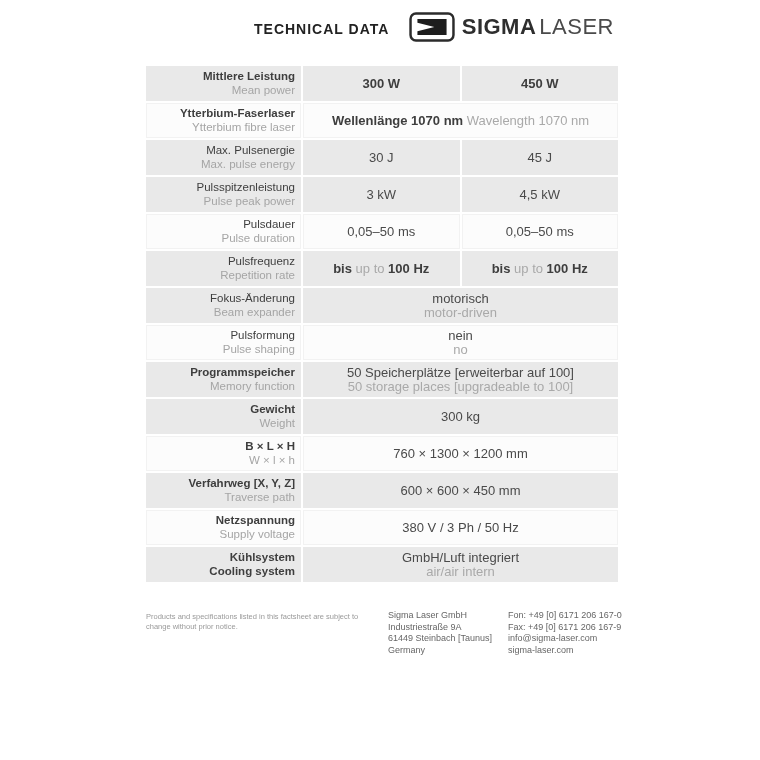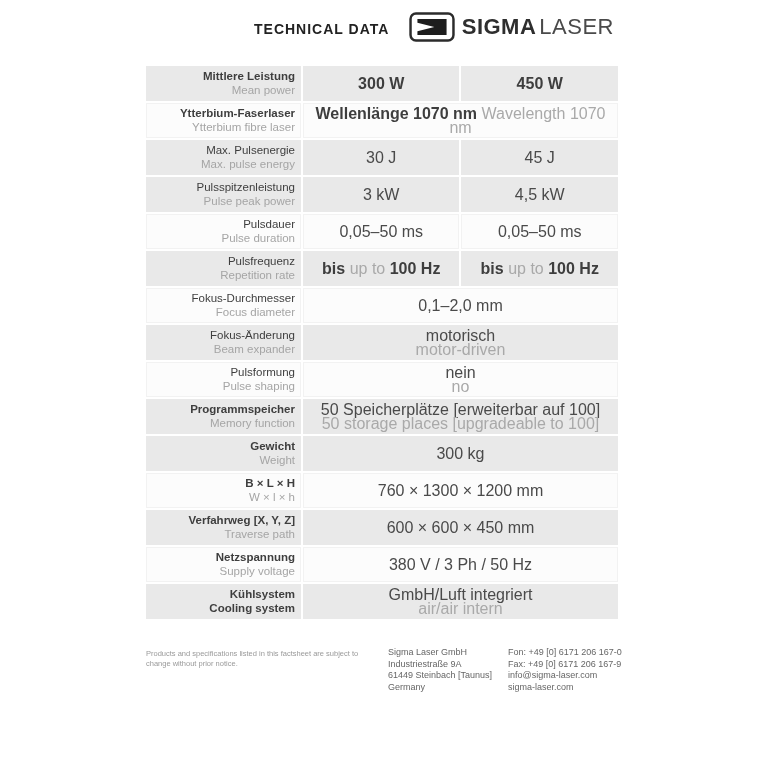--- a/index.html
+++ b/index.html
@@ -28,21 +28,21 @@
   .value-cell { text-align:center; padding:3px 6px; }
   .row-gray td { background:#e9e9e9; }
   .row-white td { background:#fcfcfc; box-shadow:inset 0 0 0 1px #f2f2f2; }
   tr { height:34px; }
 
   .de { font-size:11.5px; line-height:13.5px; color:#3e3e3e; font-weight:400; }
   .de.bold { font-weight:700; }
   .en { font-size:11.5px; line-height:13.5px; color:#a5a5a5; font-weight:400; }
   .en.bold-dark { color:#3e3e3e; font-weight:700; }
 
-  .vline { font-size:16px; line-height:14px; color:#4a4a4a; }
+  .vline { font-size:13px; line-height:14px; color:#4a4a4a; }
   .seg-b { font-weight:700; color:#3e3e3e; }
   .seg-m { color:#a9a9a9; }
 
   
   .footer { display:flex; margin:26px 0 0 146px; width:476px; align-items:flex-start; }
   .disclaimer { width:232px; font-size:7.5px; line-height:9.5px; color:#9a9a9a; padding-top:2px; }
   .addr { width:118px; margin-left:10px; font-size:9px; line-height:11.5px; color:#666; }
   .contact { margin-left:2px; font-size:9px; line-height:11.5px; color:#666; white-space:nowrap; }
 </style>
 </head>
@@ -125,29 +125,20 @@
         <tr class="row-gray">
           <td class="label-cell">
             <div class="de">Pulsfrequenz</div>
             <div class="en">Repetition rate</div>
           </td>
           <td class="value-cell">
             <div class="vline"><span class="seg-b">bis </span><span class="seg-m">up to </span><span class="seg-b">100 Hz</span></div>
           </td>
           <td class="value-cell">
             <div class="vline"><span class="seg-b">bis </span><span class="seg-m">up to </span><span class="seg-b">100 Hz</span></div>
-          </td>
-        </tr>
-        <tr class="row-white">
-          <td class="label-cell">
-            <div class="de">Fokus-Durchmesser</div>
-            <div class="en">Focus diameter</div>
-          </td>
-          <td class="value-cell" colspan="2">
-            <div class="vline"><span>0,1–2,0 mm</span></div>
           </td>
         </tr>
         <tr class="row-gray">
           <td class="label-cell">
             <div class="de">Fokus-Änderung</div>
             <div class="en">Beam expander</div>
           </td>
           <td class="value-cell" colspan="2">
             <div class="vline"><span>motorisch</span></div>
             <div class="vline"><span class="seg-m">motor-driven</span></div>

